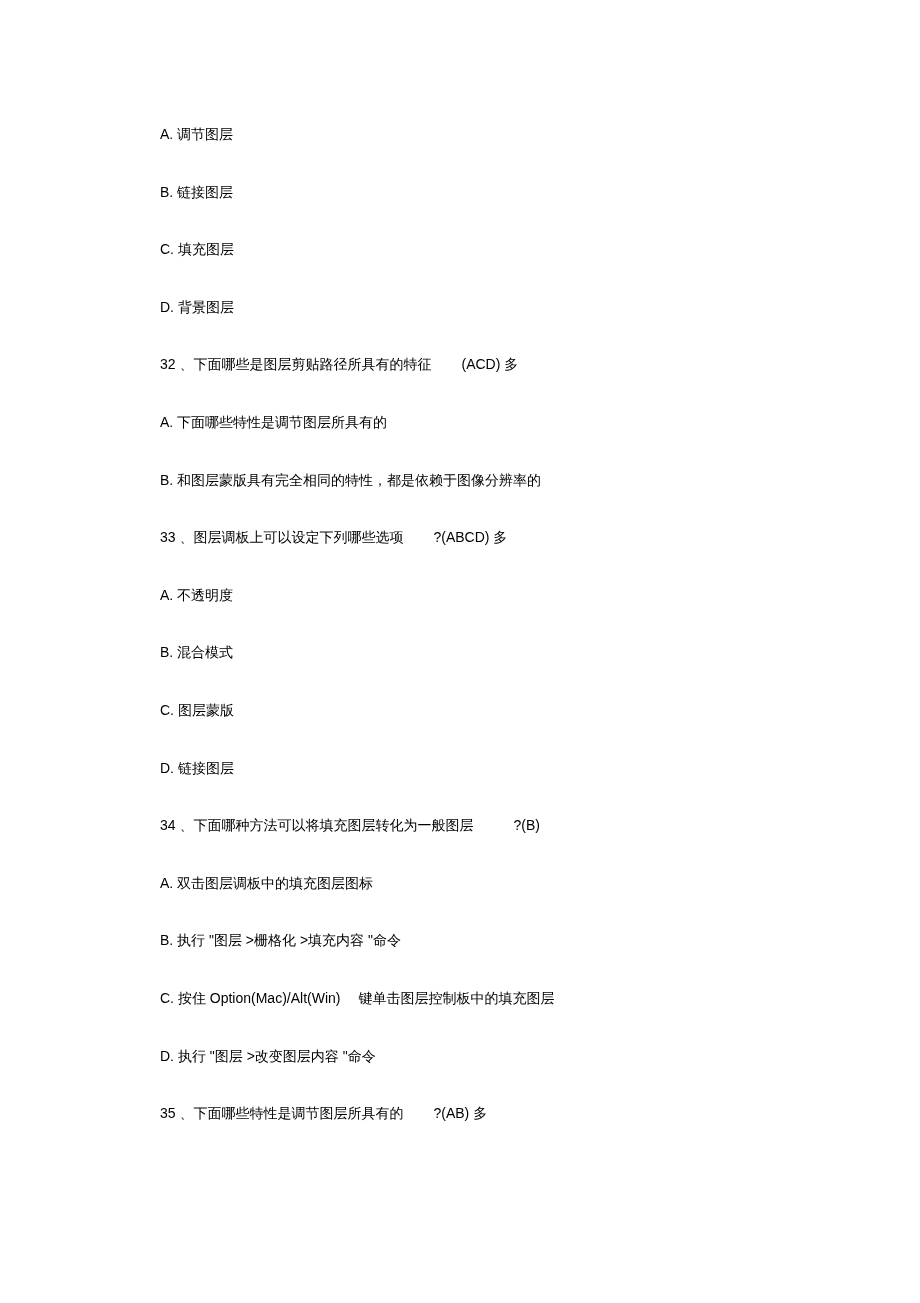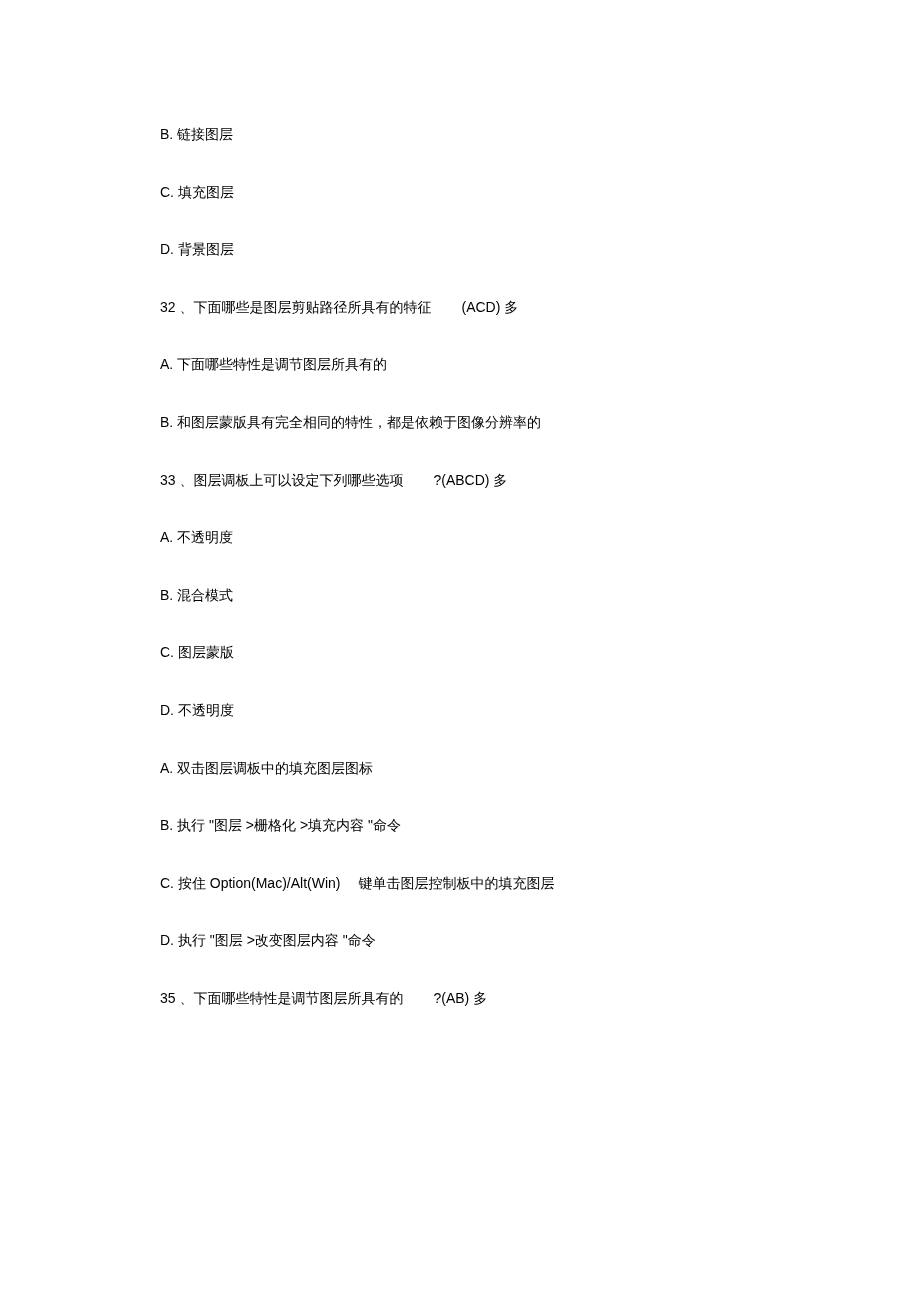--- a/index.html
+++ b/index.html
@@ -17,29 +17,31 @@
       margin-bottom: 38px;
       white-space: nowrap;
     }
     .gap-s { display: inline-block; width: 30px; }
     .gap-m { display: inline-block; width: 40px; }
   </style>
 </head>
 <body>
 
 <div id="content">
+    <div class="line"><span>A. 调节图层</span></div>
     <div class="line"><span>B. 链接图层</span></div>
     <div class="line"><span>C. 填充图层</span></div>
     <div class="line"><span>D. 背景图层</span></div>
     <div class="line"><span>32 、下面哪些是图层剪贴路径所具有的特征</span><span class="gap-s"></span><span>(ACD) 多</span></div>
     <div class="line"><span>A. 下面哪些特性是调节图层所具有的</span></div>
     <div class="line"><span>B. 和图层蒙版具有完全相同的特性，都是依赖于图像分辨率的</span></div>
     <div class="line"><span>33 、图层调板上可以设定下列哪些选项</span><span class="gap-s"></span><span>?(ABCD) 多</span></div>
     <div class="line"><span>A. 不透明度</span></div>
     <div class="line"><span>B. 混合模式</span></div>
     <div class="line"><span>C. 图层蒙版</span></div>
-    <div class="line"><span>D. 不透明度</span></div>
+    <div class="line"><span>D. 链接图层</span></div>
+    <div class="line"><span>34 、下面哪种方法可以将填充图层转化为一般图层</span><span class="gap-m"></span><span>?(B)</span></div>
     <div class="line"><span>A. 双击图层调板中的填充图层图标</span></div>
     <div class="line"><span>B. 执行 "图层 &gt;栅格化 &gt;填充内容 "命令</span></div>
     <div class="line"><span>C. 按住 Option(Mac)/Alt(Win)</span><span style="display: inline-block; width: 18px;"></span><span>键单击图层控制板中的填充图层</span></div>
     <div class="line"><span>D. 执行 "图层 &gt;改变图层内容 "命令</span></div>
     <div class="line"><span>35 、下面哪些特性是调节图层所具有的</span><span class="gap-s"></span><span>?(AB) 多</span></div>
   </div>
 
 </body></html>

